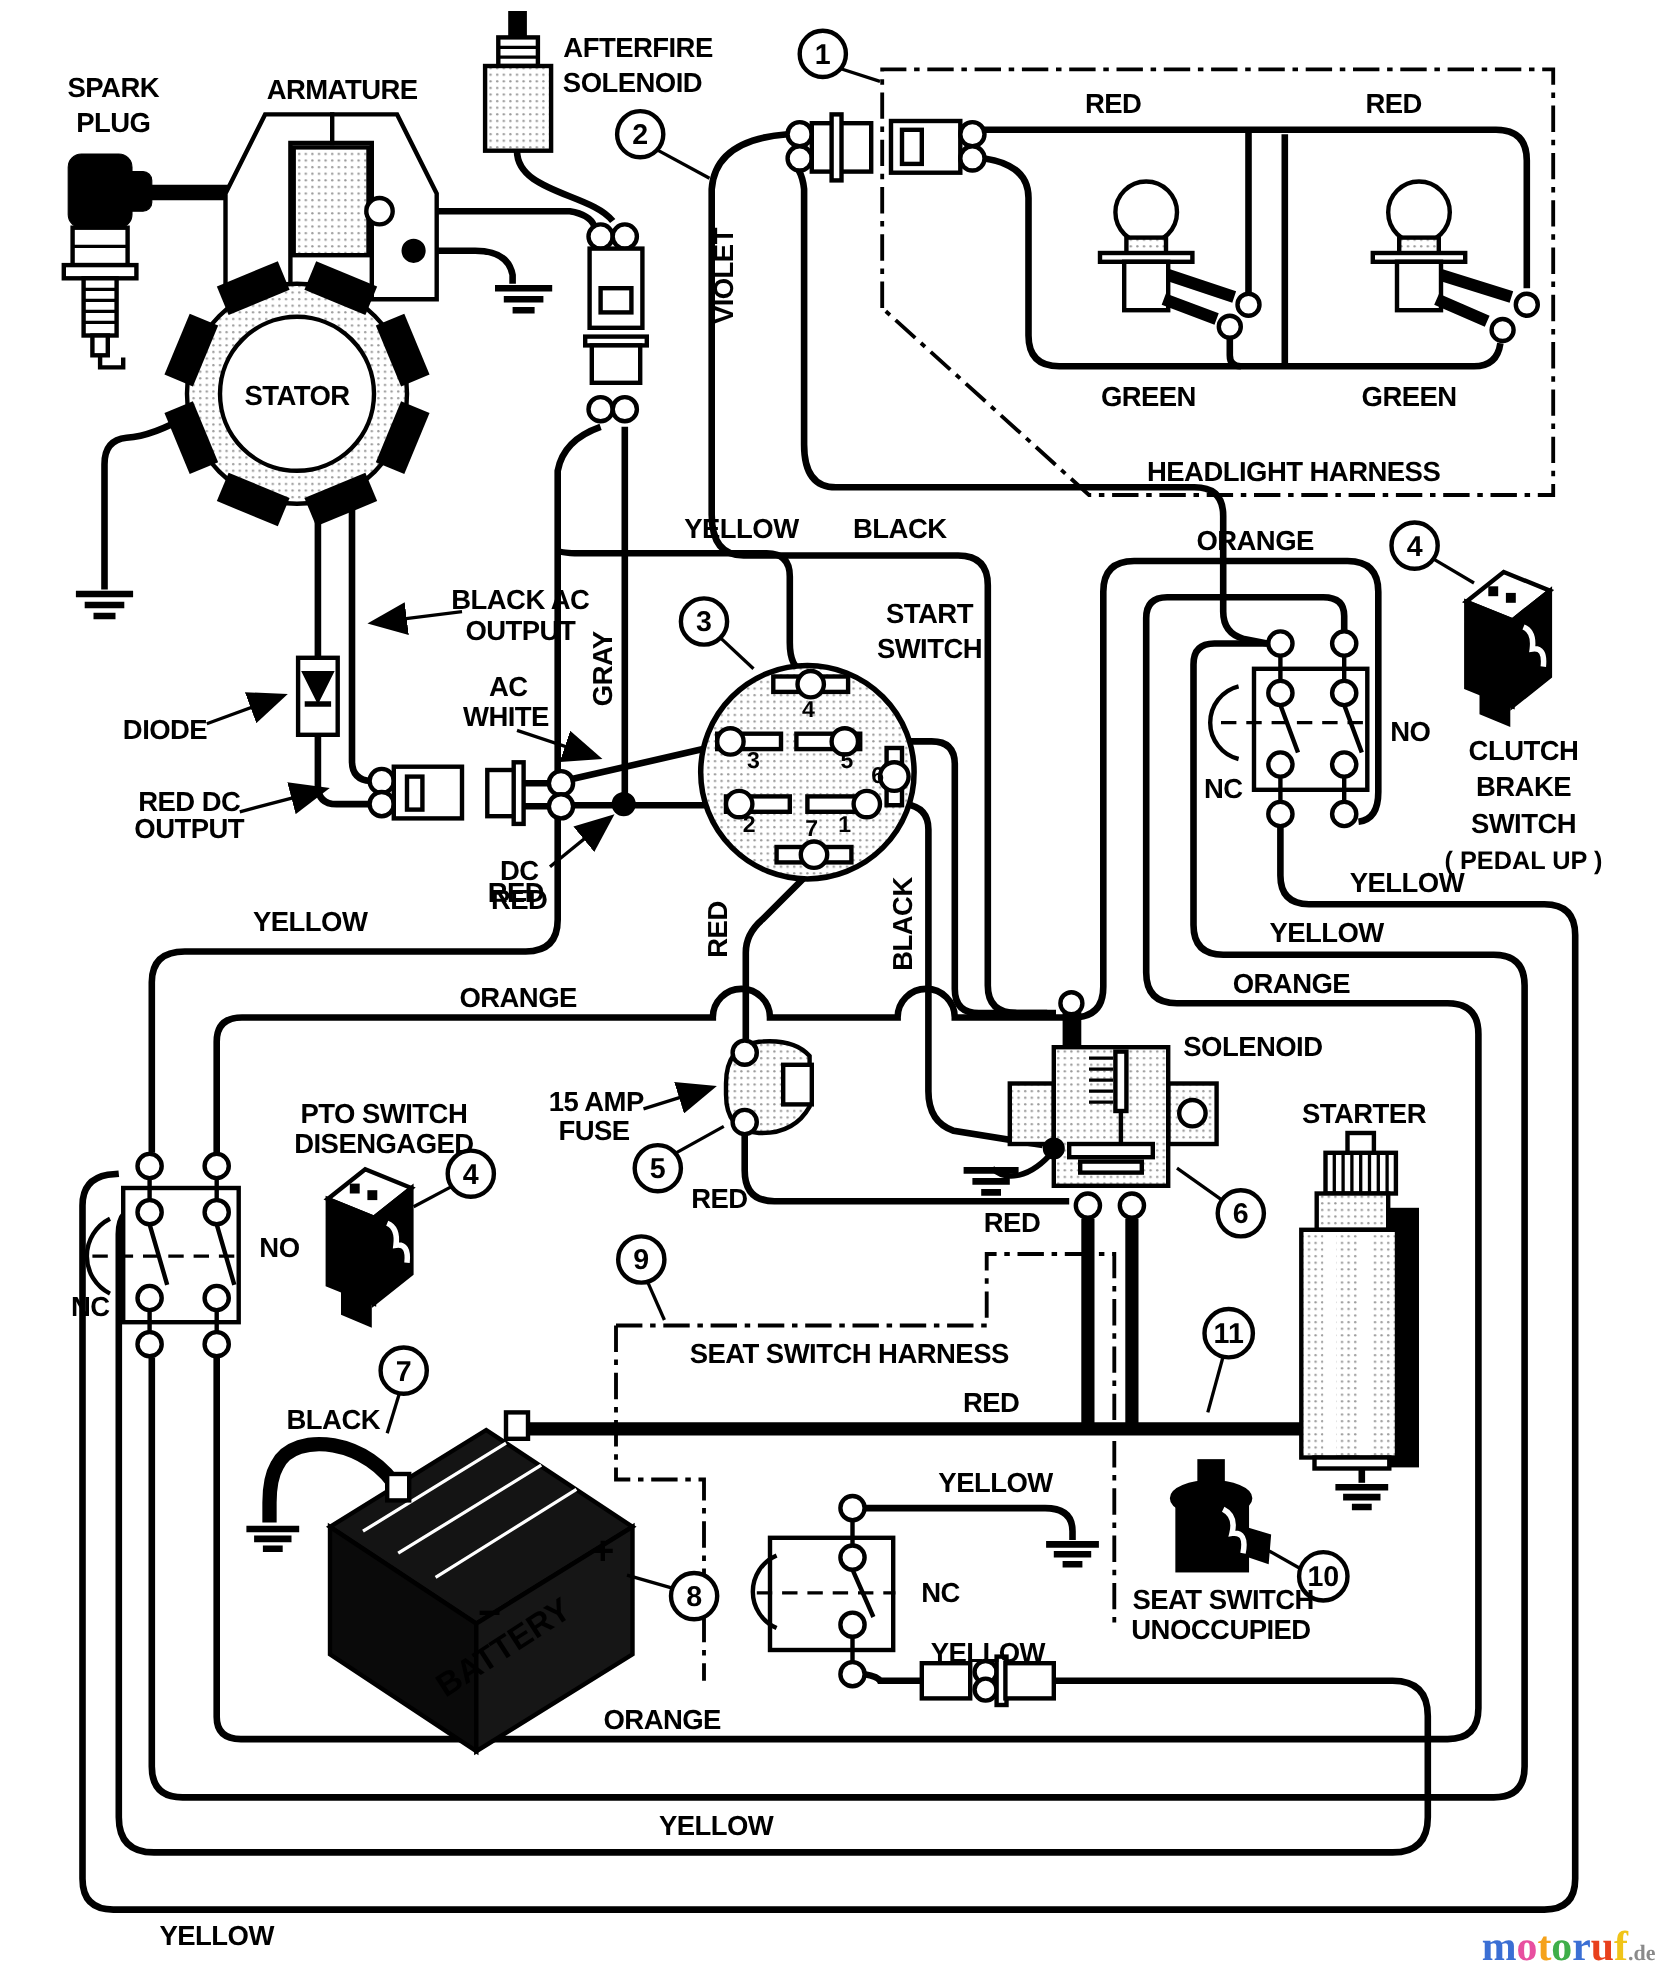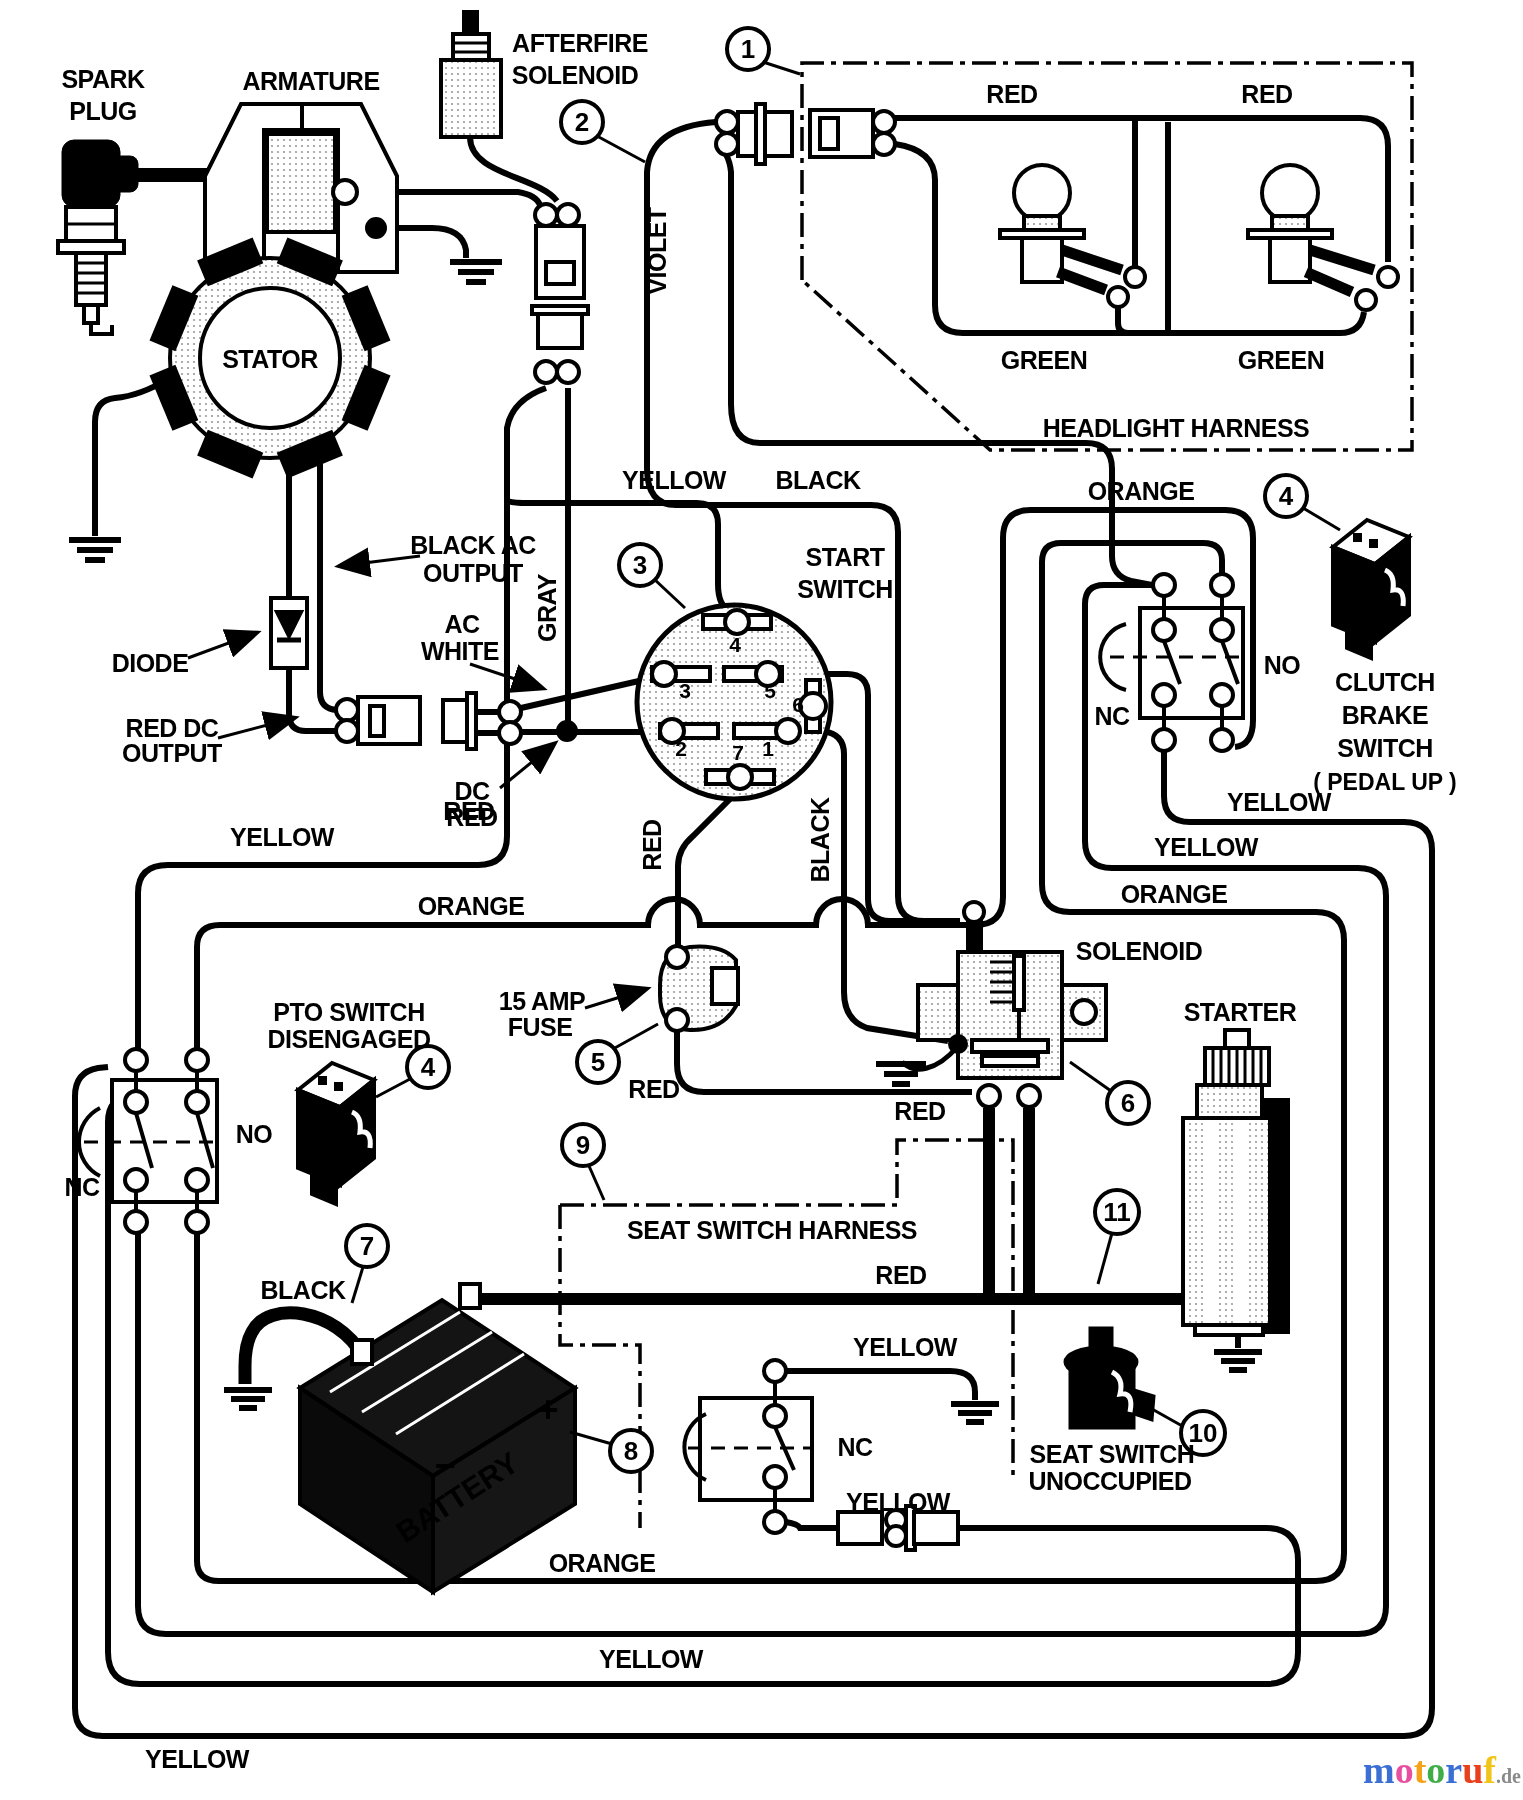--- a/index.html
+++ b/index.html
@@ -4,21 +4,21 @@
 <style>
   html,body{margin:0;padding:0;background:#fff;}
   .stage{position:relative;width:1523px;height:1800px;background:#fff;overflow:hidden;
          font-family:"Liberation Sans",sans-serif;}
   svg{position:absolute;left:0;top:0;}
   text{font-family:"Liberation Sans",sans-serif;font-weight:bold;fill:#000;}
   .lbl{font-size:25px;letter-spacing:-0.5px;}
   .lbl-sm{font-size:23px;}
   .num{font-size:26px;}
   .tnum{font-size:21px;font-weight:bold;}
-  .logo{position:absolute;right:2px;bottom:8px;font-family:"Liberation Serif",serif;
+  .logo{position:absolute;right:18px;bottom:8px;font-family:"Liberation Serif",serif;
         font-weight:bold;font-size:38px;letter-spacing:0;}
   .logo .suffix{font-size:20px;}
 </style>
 </head>
 <body>
 
 <div class="stage">
 <svg width="1523" height="1800" viewBox="0 0 1523 1800">
 <defs>
   <pattern id="dots" width="6" height="6" patternUnits="userSpaceOnUse">

